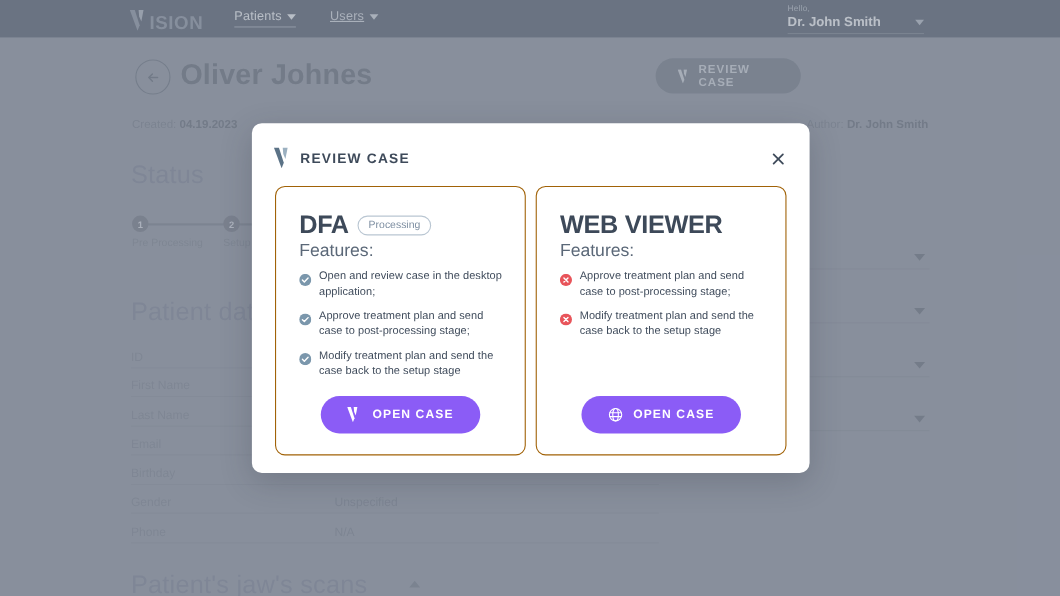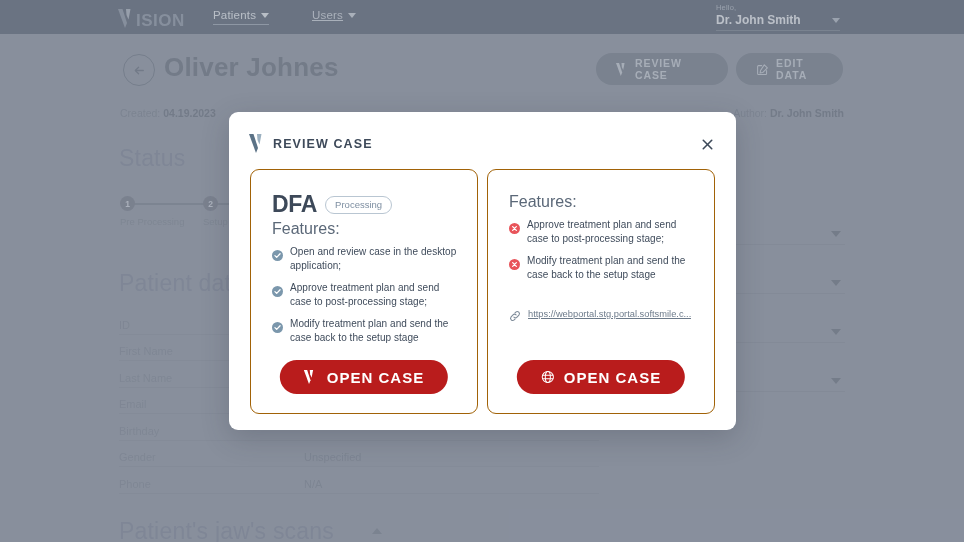--- a/index.html
+++ b/index.html
@@ -72,21 +72,21 @@
     display: flex;
     align-items: center;
     gap: 5px;
     padding-bottom: 3px;
   }
   .nav-item.active {
     color: #dfe4ea;
     border-bottom: 1.5px solid #9aa3b1;
   }
   .nav-patients { left: 213px; }
-  .nav-users { left: 312px; text-decoration: underline; }
+  .nav-users { left: 300px; text-decoration: underline; }
   .caret-down {
     width: 0; height: 0;
     border-left: 4px solid transparent;
     border-right: 4px solid transparent;
     border-top: 5px solid currentColor;
     display: inline-block;
   }
   .user-block {
     position: absolute;
     right: 124px;
@@ -403,27 +403,27 @@
     white-space: nowrap;
     overflow: hidden;
   }
   .open-btn {
     position: absolute;
     bottom: 19px;
     left: 50%;
     transform: translateX(-50%);
     height: 34px;
     border-radius: 17px;
-    background: #b91c1c;
+    background: #8b5cf6;
     color: #ffffff;
     display: flex;
     align-items: center;
     justify-content: center;
     gap: 9px;
-    font-size: 15px;
+    font-size: 11px;
     font-weight: bold;
     letter-spacing: 1px;
     padding: 0 24px;
     white-space: nowrap;
   }
   .open-ico { width: 14px; height: 15px; }
 </style>
 </head>
 <body>
 
@@ -478,29 +478,20 @@
     <div class="btn-pill btn-review">
       <span style="display:flex">
         <svg viewBox="0 0 14 15" width="12" height="13">
           <polygon points="0,0 3.6,0 7.2,11 5.6,15" fill="#c2c8d1"></polygon>
           <polygon points="6.4,0 10,0 8.4,8.2 6.8,4.6" fill="#c2c8d1"></polygon>
         </svg>
       </span>
       <span>REVIEW CASE</span>
     </div>
 
-    <div class="btn-pill btn-edit">
-      <span style="display:flex">
-        <svg viewBox="0 0 16 16" width="13" height="13" fill="none" stroke="#c2c8d1" stroke-width="1.3" stroke-linecap="round" stroke-linejoin="round">
-          <path d="M13 9.2V13.2a1 1 0 0 1-1 1H3a1 1 0 0 1-1-1V4.2a1 1 0 0 1 1-1h4"></path>
-          <path d="M10.2 2.2 L14 6 L8.2 11.8 L5 12.4 L5.6 9.2 Z"></path>
-        </svg>
-      </span>
-      <span>EDIT DATA</span>
-    </div>
 
     <div class="meta-row">
       <div>
         <span>Created:</span>
         <b>04.19.2023</b>
       </div>
       <div>
         <span>Author:</span>
         <b>Dr. John Smith</b>
       </div>
@@ -642,20 +633,23 @@
             <svg viewBox="0 0 14 15" width="13" height="14">
               <polygon points="0,0 3.6,0 7.2,11 5.6,15" fill="#ffffff"></polygon>
               <polygon points="6.4,0 10,0 8.4,8.2 6.8,4.6" fill="#ffffff"></polygon>
             </svg>
           </span>
           <span>OPEN CASE</span>
         </div>
       </div>
 
       <div class="card">
+        <div class="card-head">
+          <span class="card-name">WEB VIEWER</span>
+        </div>
         <div class="features-label">Features:</div>
 
         <ul class="feat-list">
           <li class="feat">
             <span class="feat-ico">
               <svg viewBox="0 0 12 12" width="11" height="11">
                 <circle cx="6" cy="6" r="6" fill="#e8545a"></circle>
                 <path d="M4 4 L8 8 M8 4 L4 8" fill="none" stroke="#fff" stroke-width="1.4" stroke-linecap="round"></path>
               </svg>
             </span>
@@ -665,29 +659,20 @@
             <span class="feat-ico">
               <svg viewBox="0 0 12 12" width="11" height="11">
                 <circle cx="6" cy="6" r="6" fill="#e8545a"></circle>
                 <path d="M4 4 L8 8 M8 4 L4 8" fill="none" stroke="#fff" stroke-width="1.4" stroke-linecap="round"></path>
               </svg>
             </span>
             <span class="feat-txt">Modify treatment plan and send the case back to the setup stage</span>
           </li>
         </ul>
 
-        <div class="linkrow">
-          <span class="link-ico">
-            <svg viewBox="0 0 12 12" width="12" height="12" fill="none" stroke="#7e8b99" stroke-width="1.1" stroke-linecap="round">
-              <path d="M4.9 7.1 a2.2 2.2 0 0 0 3.1 0 L9.9 5.2 a2.2 2.2 0 0 0 -3.1 -3.1 L6 2.9"></path>
-              <path d="M7.1 4.9 a2.2 2.2 0 0 0 -3.1 0 L2.1 6.8 a2.2 2.2 0 0 0 3.1 3.1 L6 9.1"></path>
-            </svg>
-          </span>
-          <span class="link-txt">https://webportal.stg.portal.softsmile.c...</span>
-        </div>
 
         <div class="open-btn">
           <span class="open-ico">
             <svg viewBox="0 0 16 16" width="14" height="14" fill="none" stroke="#ffffff" stroke-width="1.15">
               <circle cx="8" cy="8" r="6.4"></circle>
               <ellipse cx="8" cy="8" rx="2.9" ry="6.4"></ellipse>
               <path d="M1.8 6 H14.2 M1.8 10 H14.2"></path>
             </svg>
           </span>
           <span>OPEN CASE</span>

